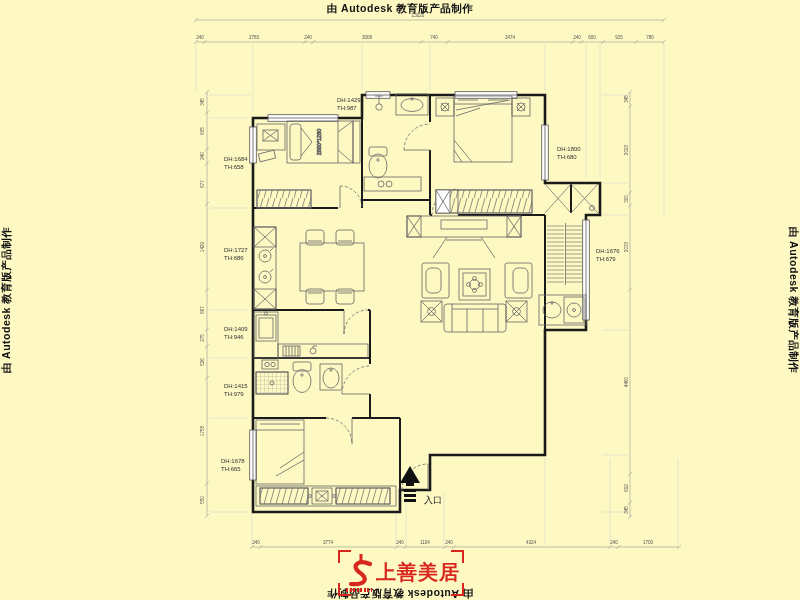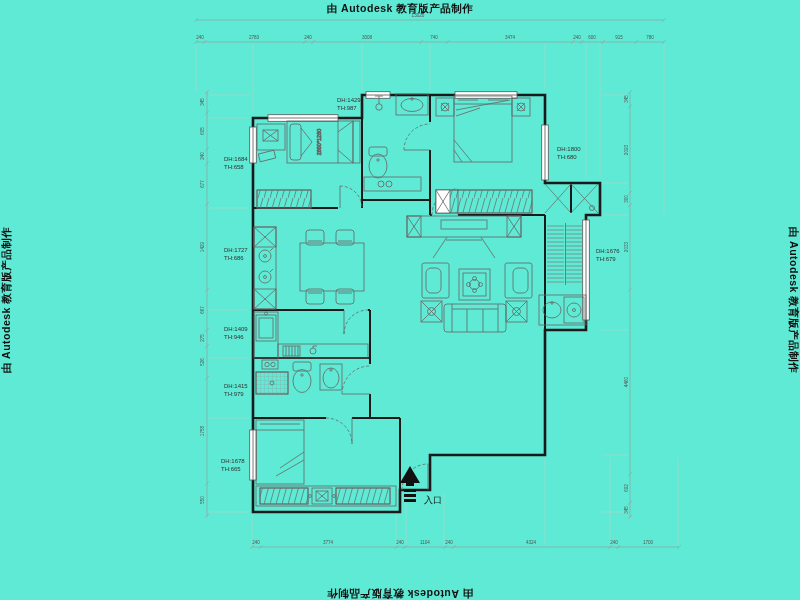--- a/index.html
+++ b/index.html
@@ -1,16 +1,16 @@
 <!DOCTYPE html>
 <html><head>
 <meta charset="utf-8">
 <style>
   html,body{margin:0;padding:0;background:#fff;}
-  #canvas{position:relative;width:800px;height:600px;background:#5eead4;overflow:hidden;
+  #canvas{position:relative;width:800px;height:600px;background:#fef9c3;overflow:hidden;
           font-family:"Liberation Sans", sans-serif;}
   .stamp{position:absolute;color:#111;font-size:10.5px;font-weight:600;letter-spacing:.5px;
          white-space:nowrap;text-align:center;}
   #stamp-top{left:0;right:0;top:2px;}
   #stamp-left{left:-91px;top:292px;width:198px;height:16px;transform:rotate(-90deg);}
   #stamp-right{left:693px;top:292px;width:198px;height:16px;transform:rotate(90deg);}
   #stamp-bottom{left:301px;top:584px;width:198px;height:16px;transform:rotate(180deg);}
   svg text{font-family:"Liberation Sans", sans-serif;fill:#444;}
   .dimtxt{font-size:4.6px;fill:#555;}
   .tagtxt{font-size:6px;fill:#333;}
@@ -419,14 +419,26 @@
         <text class="tagtxt" x="224" y="396">TH:979</text>
       </g>
       <g>
         <text class="tagtxt" x="221" y="463">DH:1678</text>
         <text class="tagtxt" x="221" y="471">TH:665</text>
       </g>
     </g>
   </svg>
 
   
+  <div id="logo">
+    <span class="brk tl"></span>
+    <span class="brk tr"></span>
+    <span class="brk bl"></span>
+    <span class="brk br"></span>
+    <svg width="36" height="40" style="position:absolute;left:3px;top:2px">
+      <path d="M20,2 v8" stroke="#d6261d" stroke-width="3" fill="none"></path>
+      <path d="M29,12 C17,7 10,14 18,20 C27,26 26,33 10,32" stroke="#d6261d" stroke-width="4.2" fill="none" stroke-linecap="round"></path>
+    </svg>
+    <span id="logo-brand">上善美居</span>
+    <span id="logo-fineprint"></span>
+  </div>
 
 </div>
 
 </body></html>

